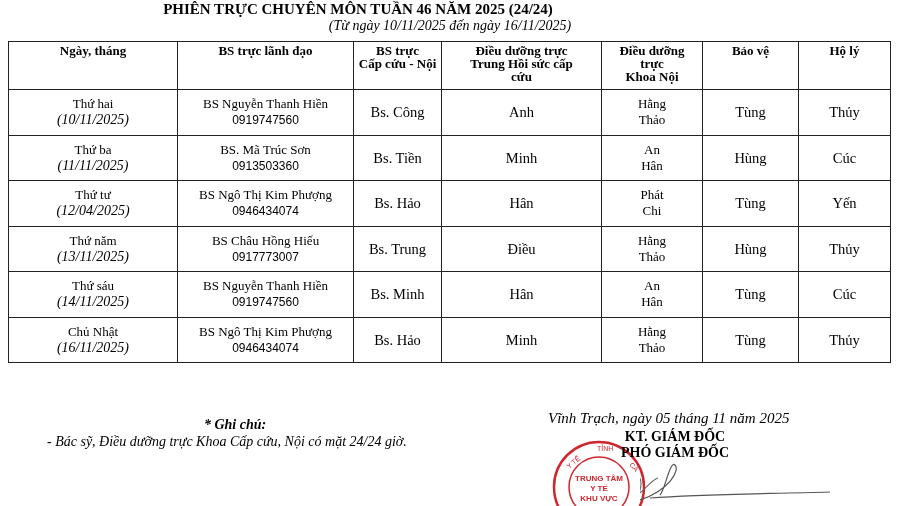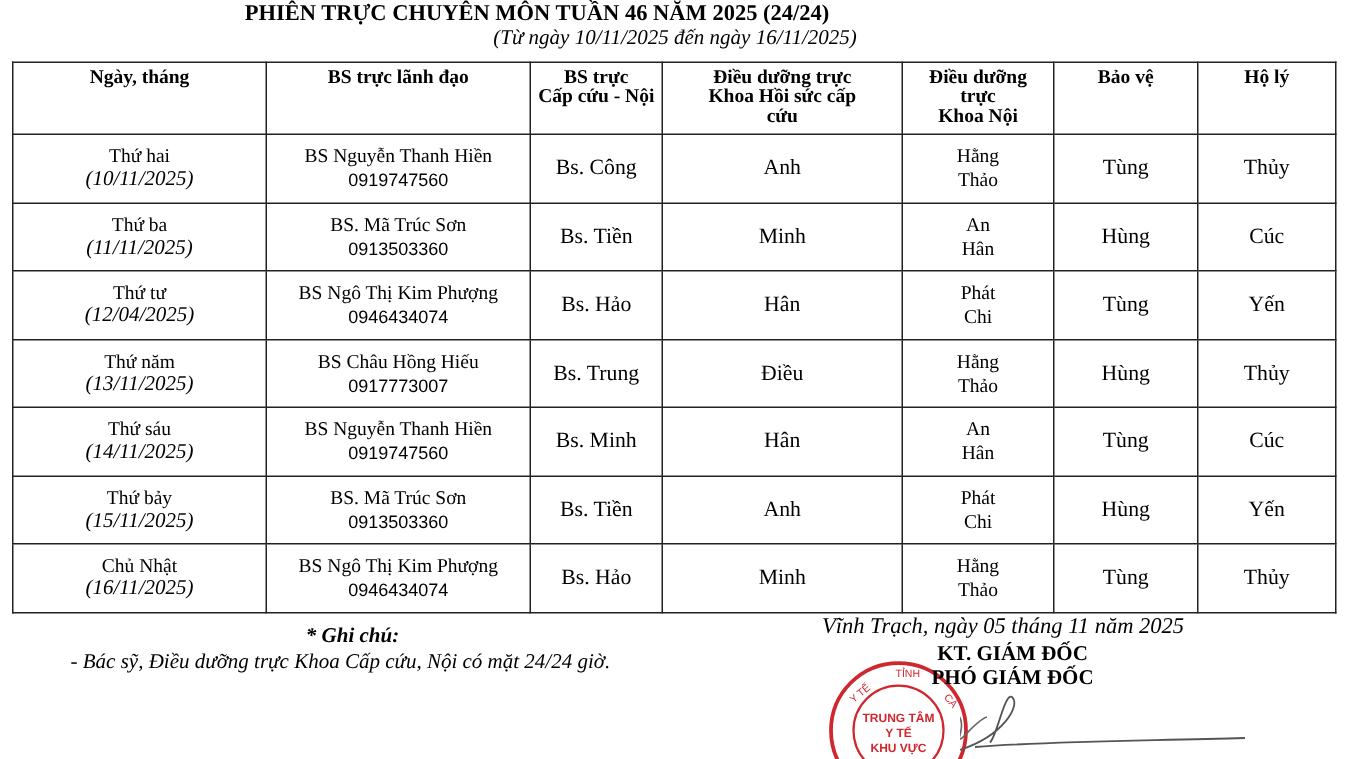--- a/index.html
+++ b/index.html
@@ -35,21 +35,21 @@
       <col style="width:160px">
       <col style="width:101px">
       <col style="width:96px">
       <col style="width:92px">
   </colgroup>
   <thead>
     <tr>
       <th><span>Ngày, tháng</span></th>
       <th><span>BS trực lãnh đạo</span></th>
       <th><span>BS trực</span><br><span>Cấp cứu - Nội</span></th>
-      <th><span>Điều dưỡng trực</span><br><span>Khoa Hồi sức cấp</span><br><span>cứu</span></th>
+      <th><span>Điều dưỡng trực</span><br><span>Trung Hồi sức cấp</span><br><span>cứu</span></th>
       <th><span>Điều dưỡng</span><br><span>trực</span><br><span>Khoa Nội</span></th>
       <th><span>Bảo vệ</span></th>
       <th><span>Hộ lý</span></th>
     </tr>
   </thead>
   <tbody>
     <tr>
       <td>
           <span class="sub">Thứ hai</span>
           <span class="date">(10/11/2025)</span>
@@ -134,38 +134,20 @@
       <td>Hân</td>
       <td>
           <span class="sub">An</span>
           <span class="sub">Hân</span>
         </td>
       <td>Tùng</td>
       <td>Cúc</td>
     </tr>
     <tr>
       <td>
-          <span class="sub">Thứ bảy</span>
-          <span class="date">(15/11/2025)</span>
-        </td>
-      <td>
-          <span class="sub">BS. Mã Trúc Sơn</span>
-          <span class="phone">0913503360</span>
-        </td>
-      <td>Bs. Tiền</td>
-      <td>Anh</td>
-      <td>
-          <span class="sub">Phát</span>
-          <span class="sub">Chi</span>
-        </td>
-      <td>Hùng</td>
-      <td>Yến</td>
-    </tr>
-    <tr>
-      <td>
           <span class="sub">Chủ Nhật</span>
           <span class="date">(16/11/2025)</span>
         </td>
       <td>
           <span class="sub">BS Ngô Thị Kim Phượng</span>
           <span class="phone">0946434074</span>
         </td>
       <td>Bs. Hảo</td>
       <td>Minh</td>
       <td>

